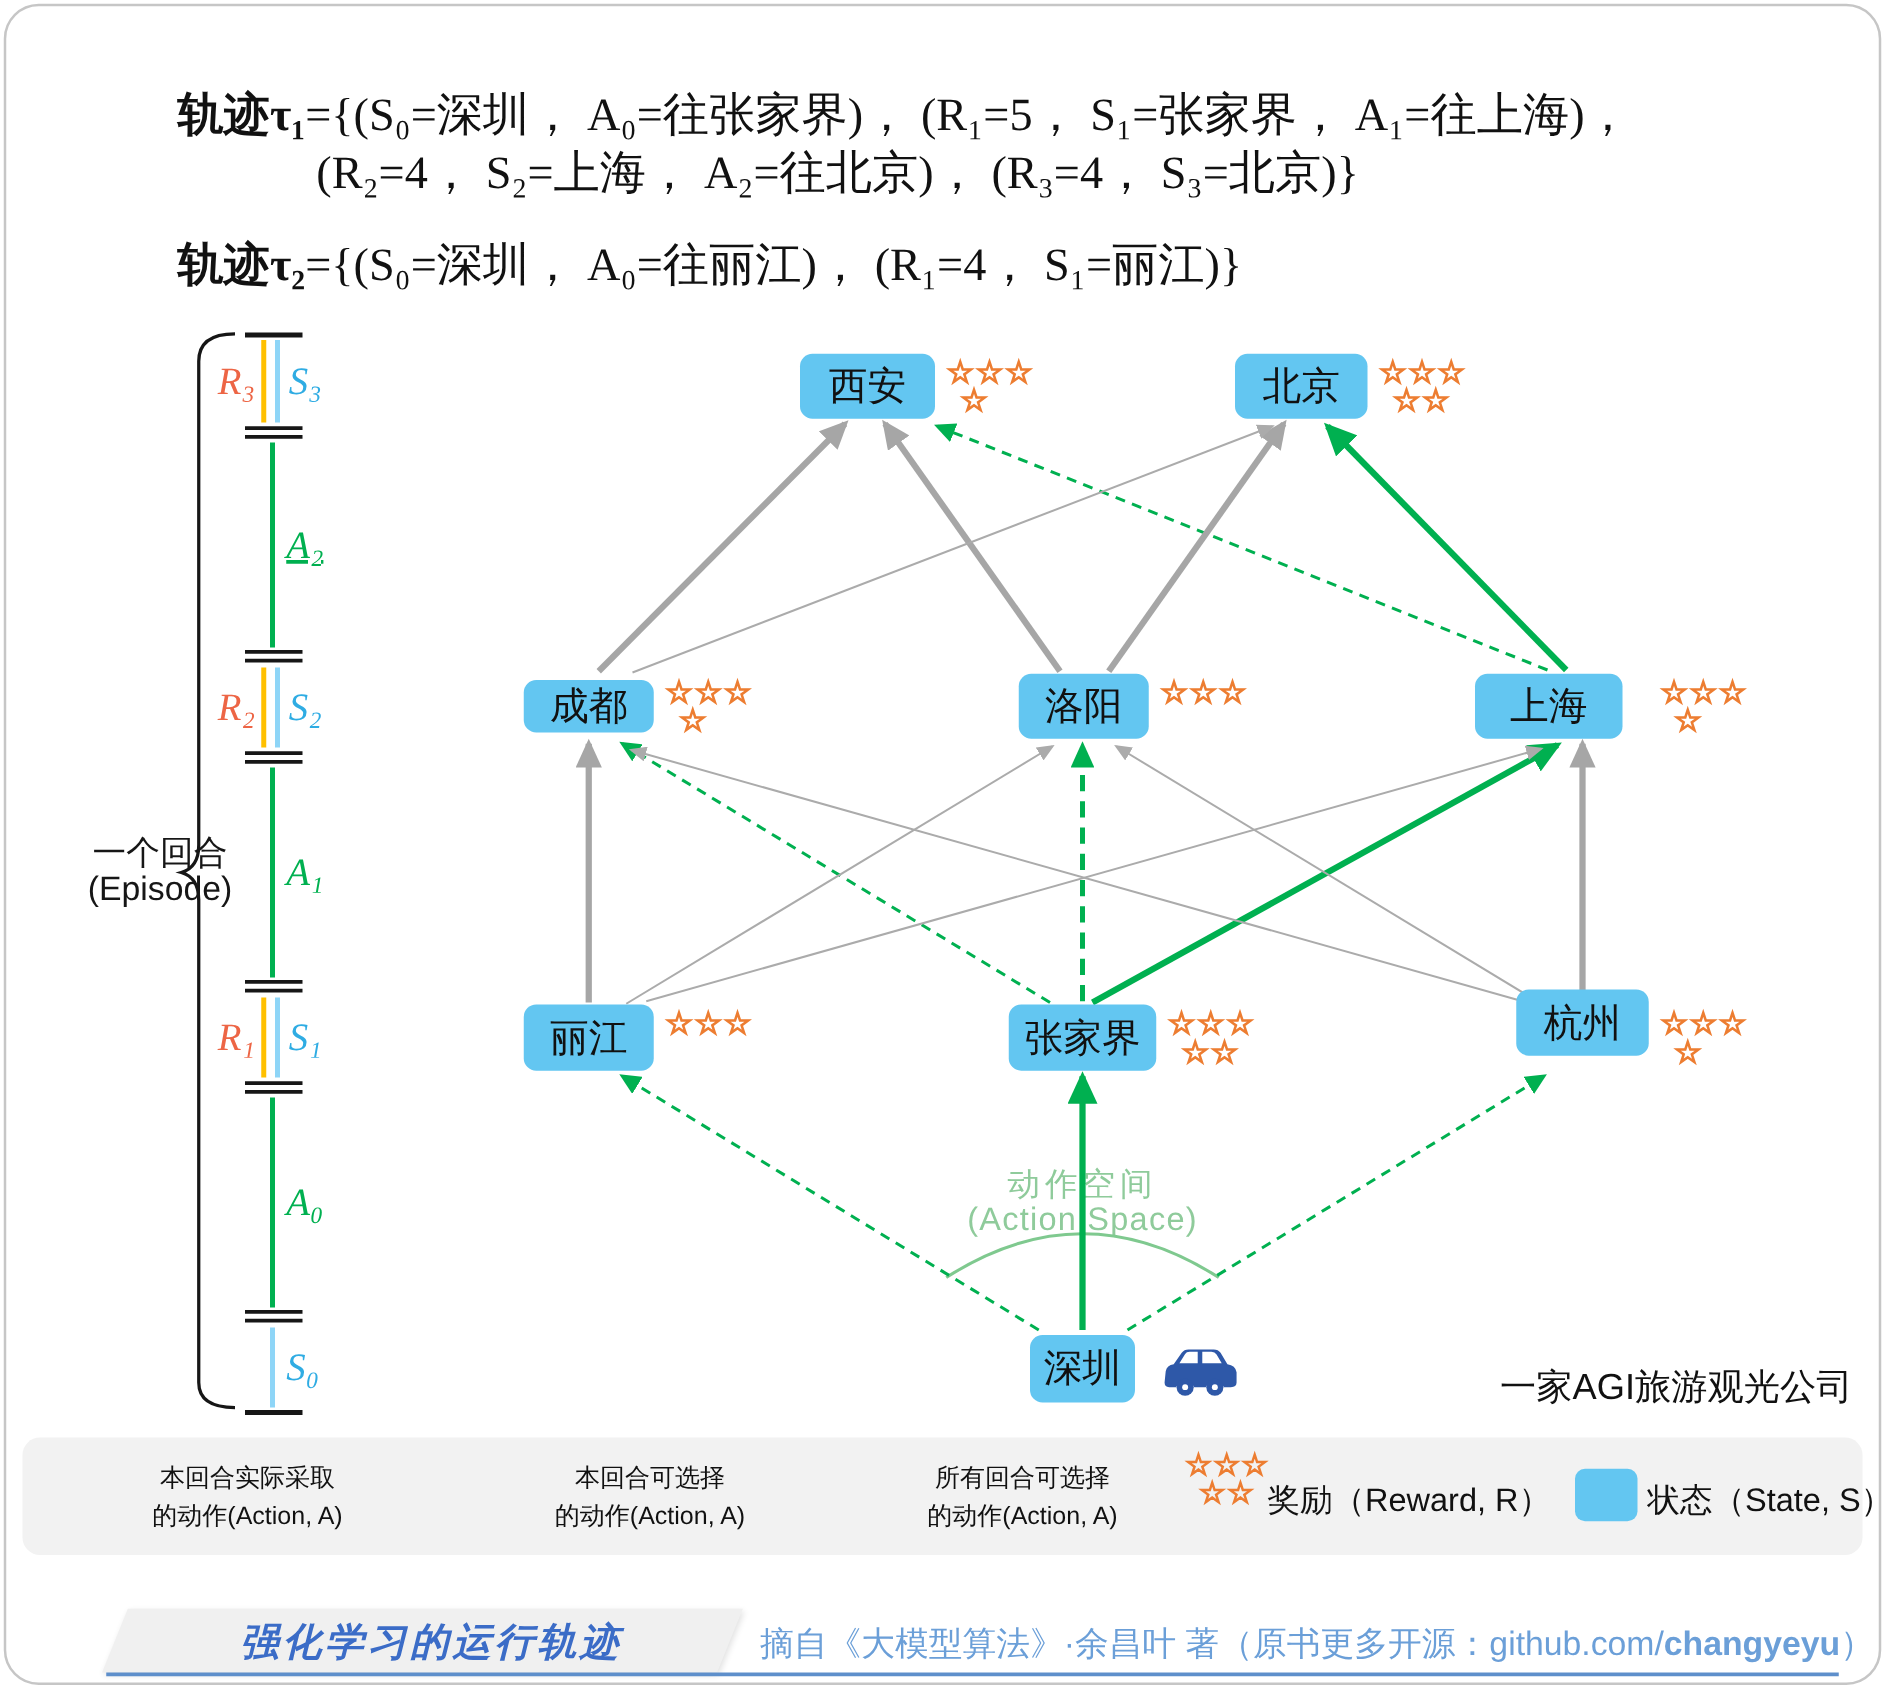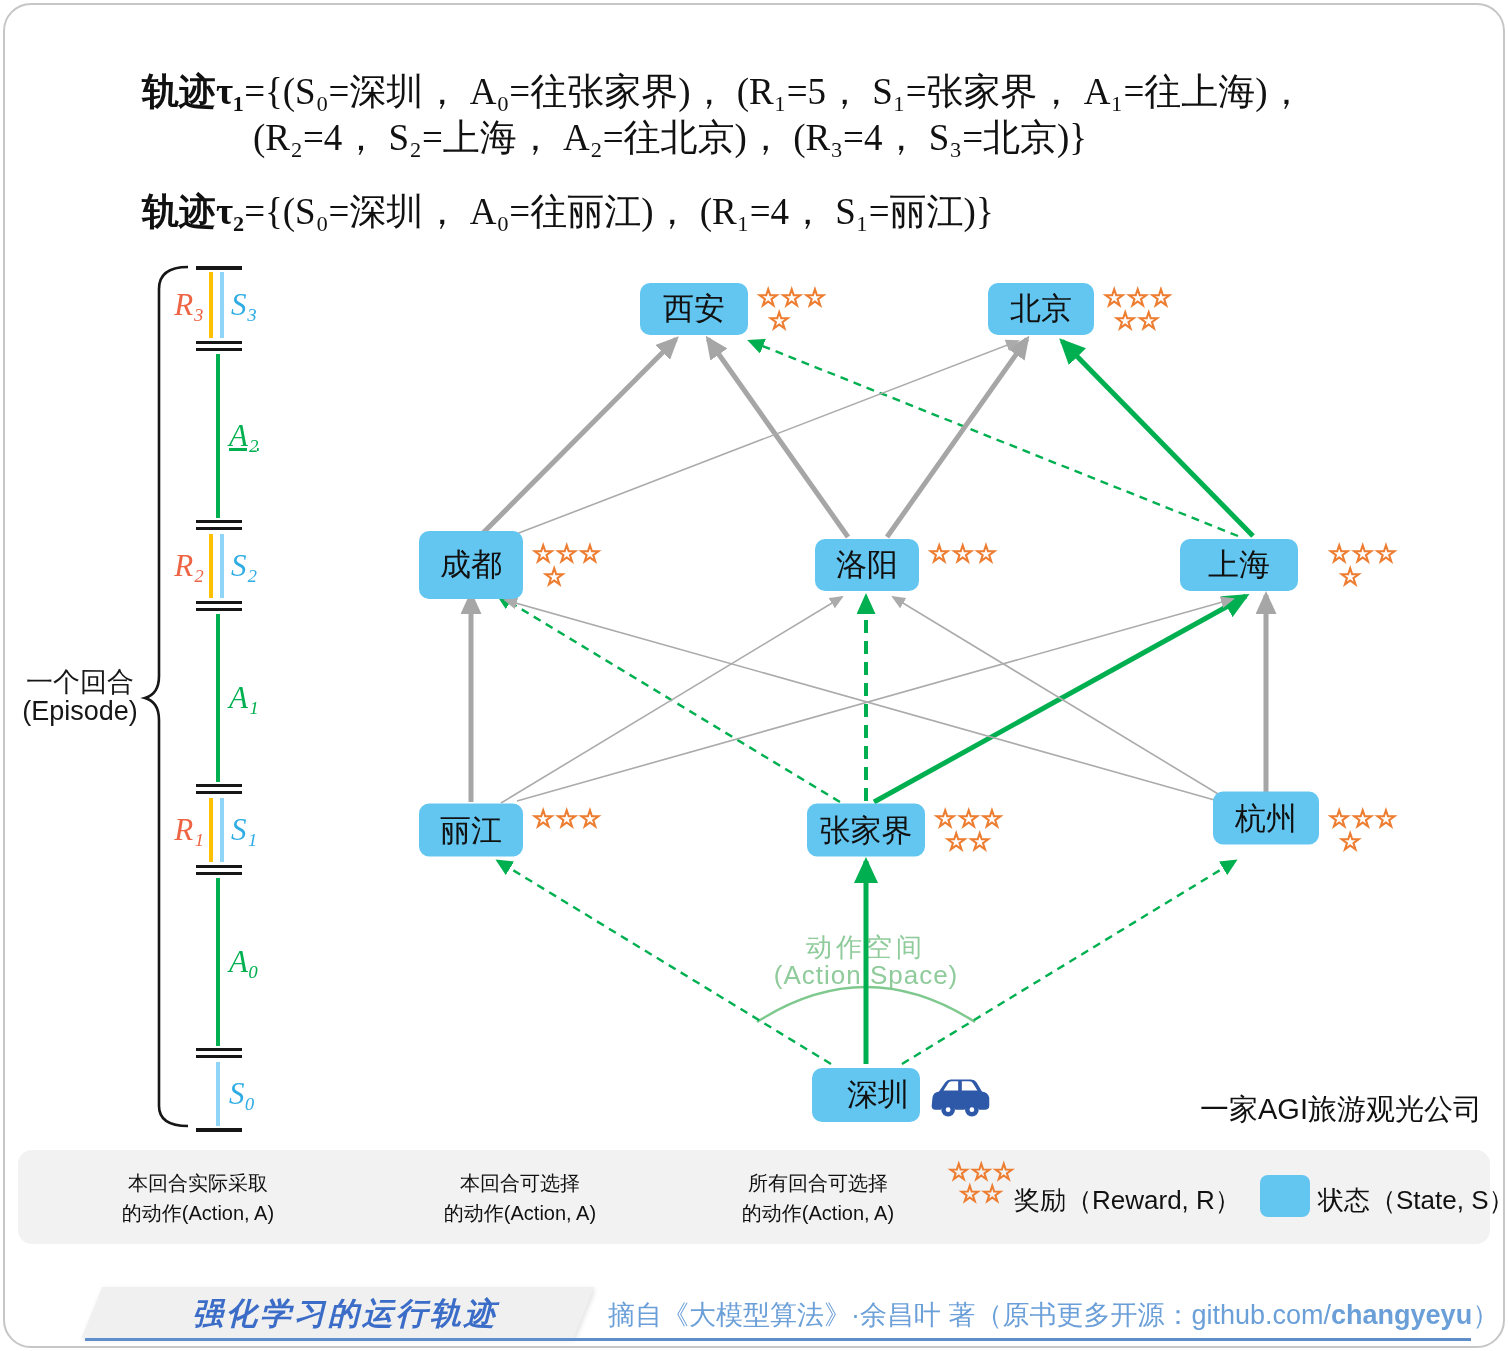--- a/index.html
+++ b/index.html
@@ -4,21 +4,21 @@
 <style>
   html,body{margin:0;padding:0;background:#fff;}
   body{width:1508px;height:1351px;position:relative;font-family:"Liberation Sans",sans-serif;overflow:hidden;}
   .frame{position:absolute;left:3px;top:3px;width:1498px;height:1341px;border:2px solid #c6c6c6;border-radius:28px;}
   .abs{position:absolute;}
   .formula{position:absolute;font-family:"Liberation Serif",serif;font-size:37px;color:#111;white-space:nowrap;margin-top:25px;}
   .formula b{font-weight:bold;}
   .tl-bar{position:absolute;background:#161616;}
   .tl-line{position:absolute;}
   .tl-label{position:absolute;font-family:"Liberation Serif",serif;font-style:italic;font-size:31px;line-height:36px;white-space:nowrap;}
-  .episode-label{position:absolute;font-size:27px;color:#161616;text-align:center;}
+  .episode-label{position:absolute;font-size:27px;color:#161616;text-align:center;margin-left:48px;}
   .city{position:absolute;background:#63C6F1;border-radius:10px;display:flex;align-items:center;justify-content:center;font-size:31px;color:#111;transform:translate(-50%,-50%);white-space:nowrap;}
   .stars{position:absolute;color:#ED7D31;-webkit-text-stroke:1.3px #ED7D31;}
   .stars .row{font-size:25px;line-height:25px;letter-spacing:1px;white-space:nowrap;font-family:"DejaVu Sans",sans-serif;}
   .stars .row2{margin-left:11px;margin-top:-2px;}
   .action-space{position:absolute;color:#8FCB9B;font-size:26px;text-align:center;letter-spacing:4px;white-space:nowrap;transform:translateX(-50%);}
   .company{position:absolute;font-size:29px;color:#111;text-align:right;white-space:nowrap;}
   .legend-band{position:absolute;left:18px;top:1150px;width:1472px;height:94px;background:#F2F2F2;border-radius:14px;}
   .legend-text{position:absolute;font-size:20px;line-height:30px;color:#111;text-align:center;white-space:nowrap;}
   .legend-single{position:absolute;font-size:26px;color:#111;white-space:nowrap;}
   .state-swatch{position:absolute;left:1260px;top:1175px;width:50px;height:42px;border-radius:8px;background:#63C6F1;}
@@ -137,21 +137,21 @@
     <div class="city" style="left: 694px; top: 309px; width: 108px; height: 52px;">西安</div>
     <div class="stars" style="left: 757px; top: 285px;">
       <div class="row" style="font-size: 25px; line-height: 25px;">☆☆☆</div>
       <div class="row row2" style="font-size: 25px; line-height: 25px;">☆</div>
     </div>
     <div class="city" style="left: 1041px; top: 309px; width: 106px; height: 52px;">北京</div>
     <div class="stars" style="left: 1103px; top: 285px;">
       <div class="row" style="font-size: 25px; line-height: 25px;">☆☆☆</div>
       <div class="row row2" style="font-size: 25px; line-height: 25px;">☆☆</div>
     </div>
-    <div class="city" style="left: 471px; top: 565px; width: 104px; height: 68px;">成都</div>
+    <div class="city" style="left: 471px; top: 565px; width: 104px; height: 42px;">成都</div>
     <div class="stars" style="left: 532px; top: 541px;">
       <div class="row" style="font-size: 25px; line-height: 25px;">☆☆☆</div>
       <div class="row row2" style="font-size: 25px; line-height: 25px;">☆</div>
     </div>
     <div class="city" style="left: 867px; top: 565px; width: 104px; height: 52px;">洛阳</div>
     <div class="stars" style="left: 928px; top: 541px;">
       <div class="row" style="font-size: 25px; line-height: 25px;">☆☆☆</div>
     </div>
     <div class="city" style="left: 1239px; top: 565px; width: 118px; height: 52px;">上海</div>
     <div class="stars" style="left: 1328px; top: 541px;">
@@ -165,21 +165,21 @@
     <div class="city" style="left: 866px; top: 830px; width: 118px; height: 53px;">张家界</div>
     <div class="stars" style="left: 934px; top: 805.5px;">
       <div class="row" style="font-size: 25px; line-height: 25px;">☆☆☆</div>
       <div class="row row2" style="font-size: 25px; line-height: 25px;">☆☆</div>
     </div>
     <div class="city" style="left: 1266px; top: 818px; width: 106px; height: 53px;">杭州</div>
     <div class="stars" style="left: 1328px; top: 805.5px;">
       <div class="row" style="font-size: 25px; line-height: 25px;">☆☆☆</div>
       <div class="row row2" style="font-size: 25px; line-height: 25px;">☆</div>
     </div>
-    <div class="city" style="left: 866px; top: 1095px; width: 84px; height: 54px; padding-left: 24px;">深圳</div>
+    <div class="city" style="left: 866px; top: 1095px; width: 84px; height: 54px;">深圳</div>
   </div>
 
 <svg class="abs" style="left:928px;top:1072px;" width="64" height="48" viewBox="0 0 70 50">
   <path d="M4 36 L5 26 Q6 21 12 20 L19 10 Q21 7 25 7 L47 7 Q51 7 53 10 L59 20 Q66 21 67 27 L67 36 Q67 40 62 40 L56 40 A9 9 0 0 0 40 40 L30 40 A9 9 0 0 0 14 40 L8 40 Q4 40 4 36 Z" fill="#2E58A8"></path>
   <path d="M22 11 Q23 9 26 9 L33 9 L33 19 L17 19 Z" fill="#ffffff"></path>
   <path d="M37 9 L45 9 Q48 9 49.5 11.5 L54 19 L37 19 Z" fill="#ffffff"></path>
   <circle cx="22" cy="40" r="7.5" fill="#2E58A8"></circle>
     <circle cx="22" cy="40" r="2.6" fill="#ffffff"></circle>
   <circle cx="48" cy="40" r="7.5" fill="#2E58A8"></circle>
     <circle cx="48" cy="40" r="2.6" fill="#ffffff"></circle>

